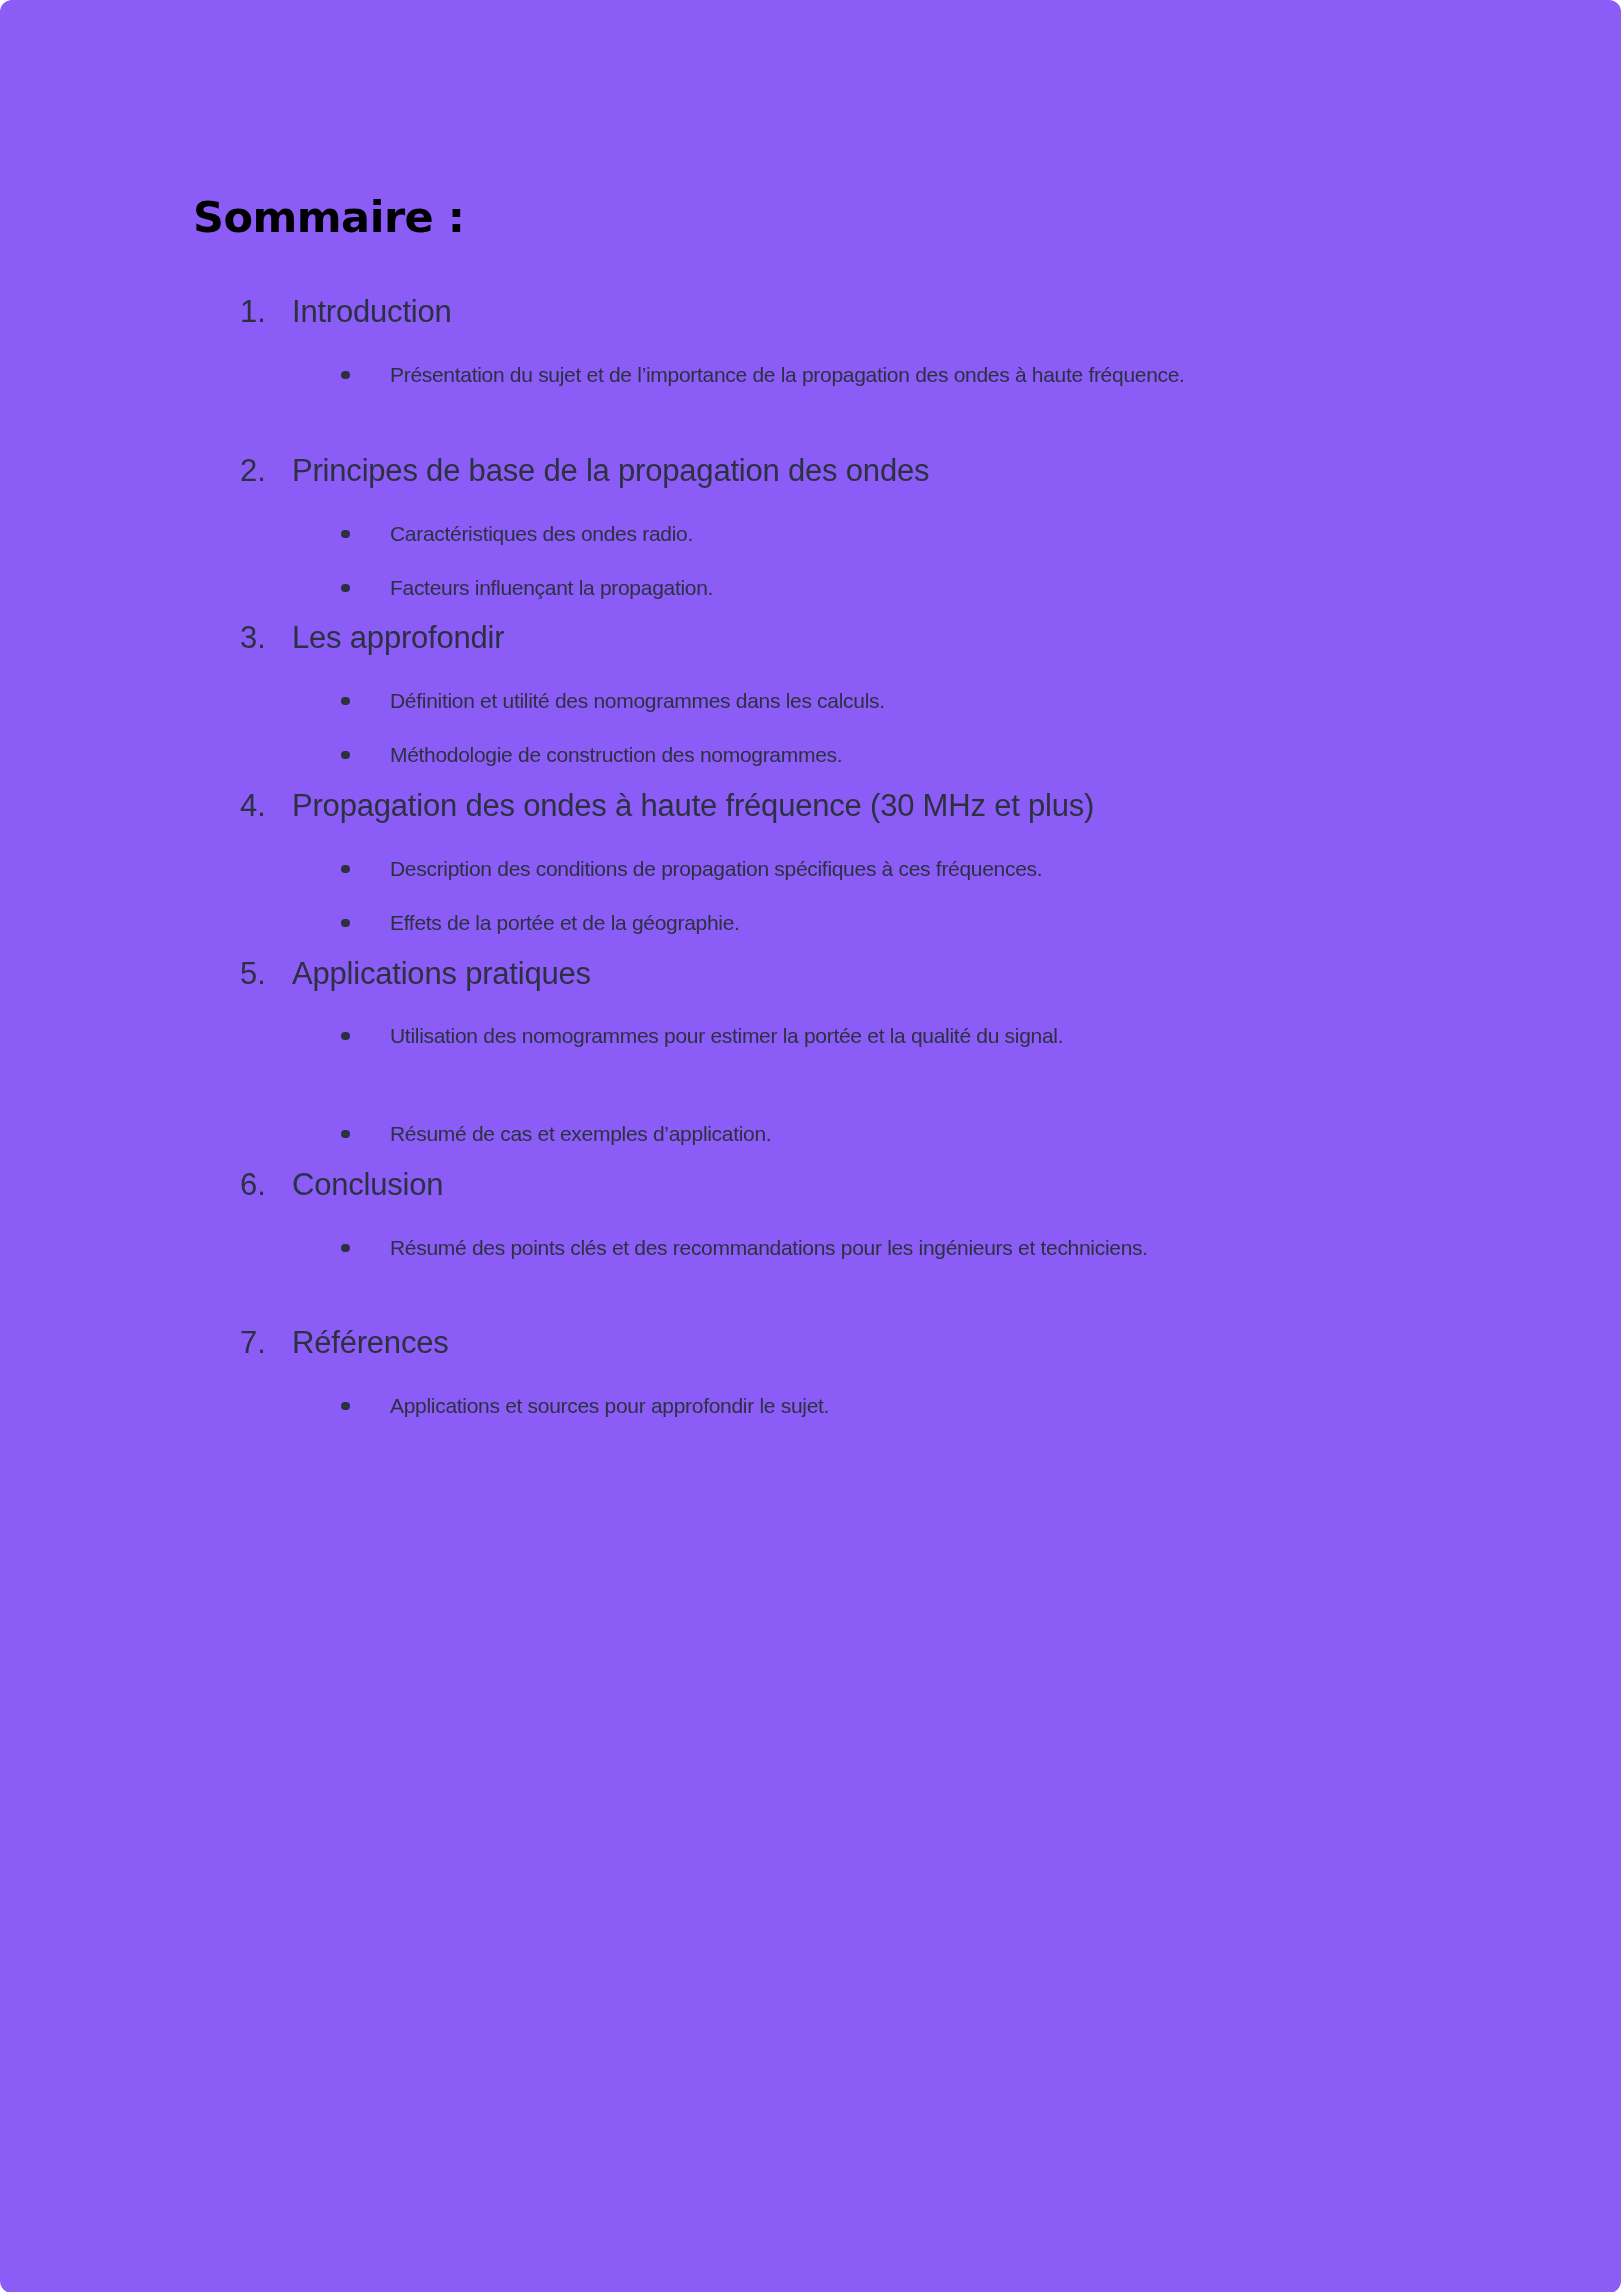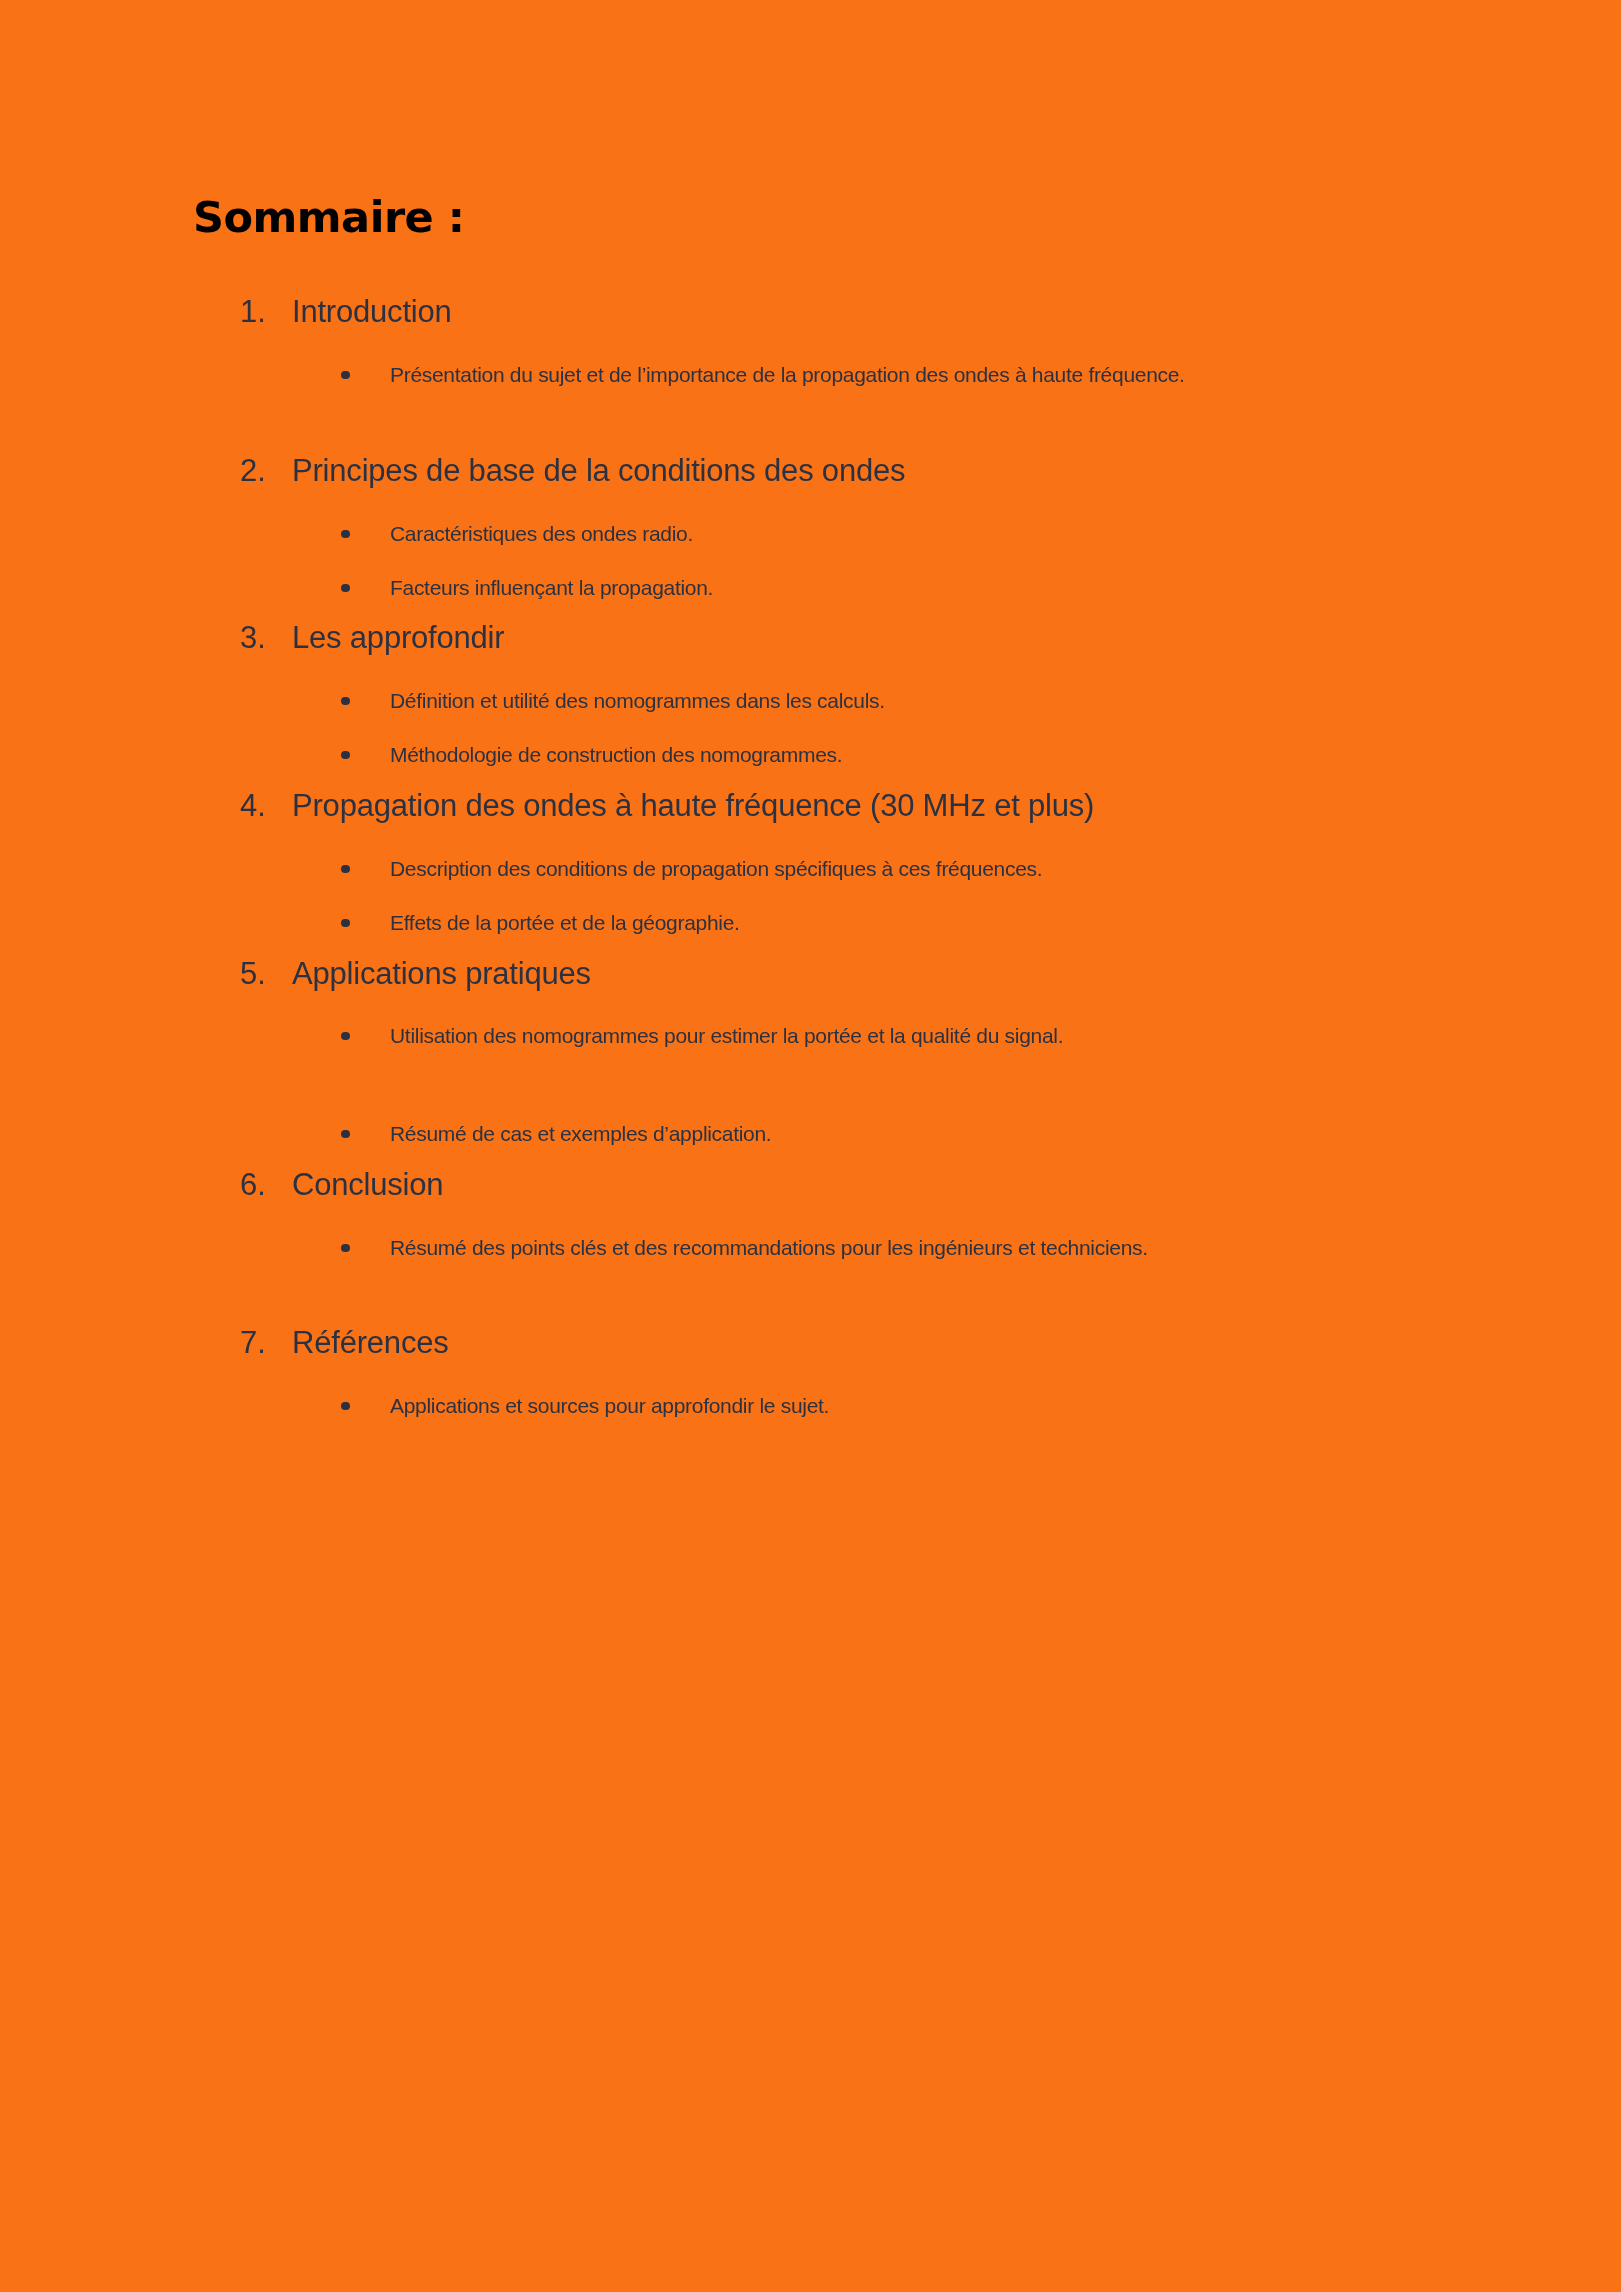--- a/index.html
+++ b/index.html
@@ -1,17 +1,17 @@
 <!DOCTYPE html>
 <html><head>
   <meta charset="utf-8">
   <style>
     html, body { margin: 0; padding: 0; background: #ffffff; }
     body { width: 1621px; height: 2293px; position: relative; overflow: hidden; }
-    .page { position: absolute; left: 0; top: 0; width: 1621px; height: 2293px; background: #f97316; }
+    .page { position: absolute; left: 0; top: 0; width: 1621px; height: 2293px; background: #8b5cf6; border-radius: 12px; }
     .title {
       position: absolute; left: 193px; top: 192px;
       font-family: "DejaVu Sans", sans-serif; font-weight: bold;
       font-size: 43px; color: #000000; letter-spacing: -0.5px; margin: 0;
     }
     .toc { position: absolute; left: 0; top: 0; width: 100%; }
     .sec {
       position: absolute; left: 240px;
       font-family: "Liberation Sans", sans-serif; font-size: 31px; color: #2b3140;
       white-space: nowrap;
@@ -39,21 +39,21 @@
 
     <div class="sec" style="top:294px">
       <span class="num">1.</span><span class="lbl">Introduction</span>
     </div>
     <div class="bul" style="top:353px">
       <span class="dot"></span>
       <span class="txt">Présentation du sujet et de l’importance de la propagation des ondes à haute fréquence.</span>
     </div>
 
     <div class="sec" style="top:453px">
-      <span class="num">2.</span><span class="lbl">Principes de base de la conditions des ondes</span>
+      <span class="num">2.</span><span class="lbl">Principes de base de la propagation des ondes</span>
     </div>
     <div class="bul" style="top:512px">
       <span class="dot"></span>
       <span class="txt">Caractéristiques des ondes radio.</span>
     </div>
     <div class="bul" style="top:566px">
       <span class="dot"></span>
       <span class="txt">Facteurs influençant la propagation.</span>
     </div>
 

